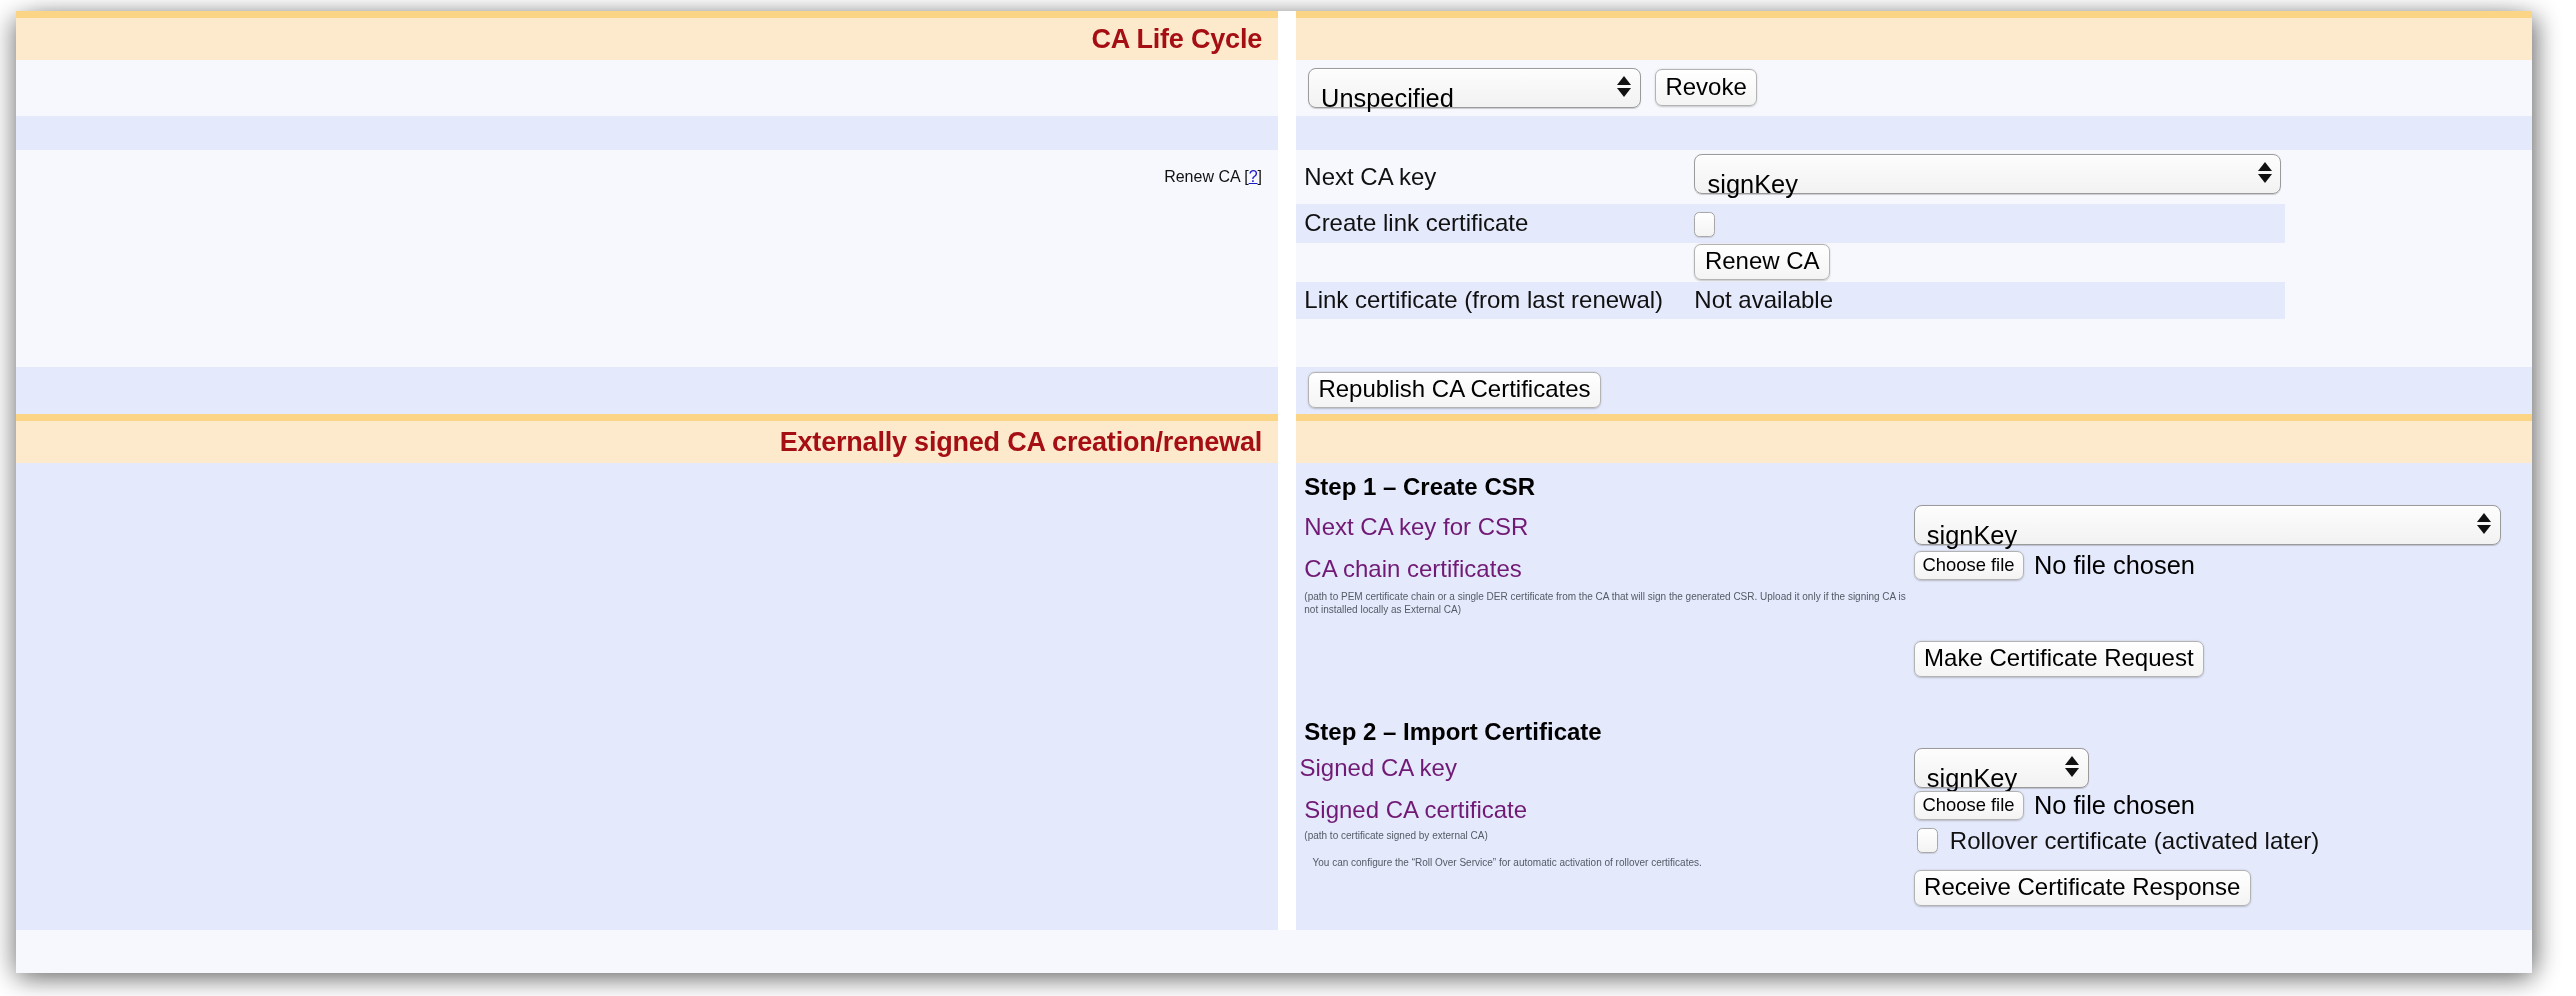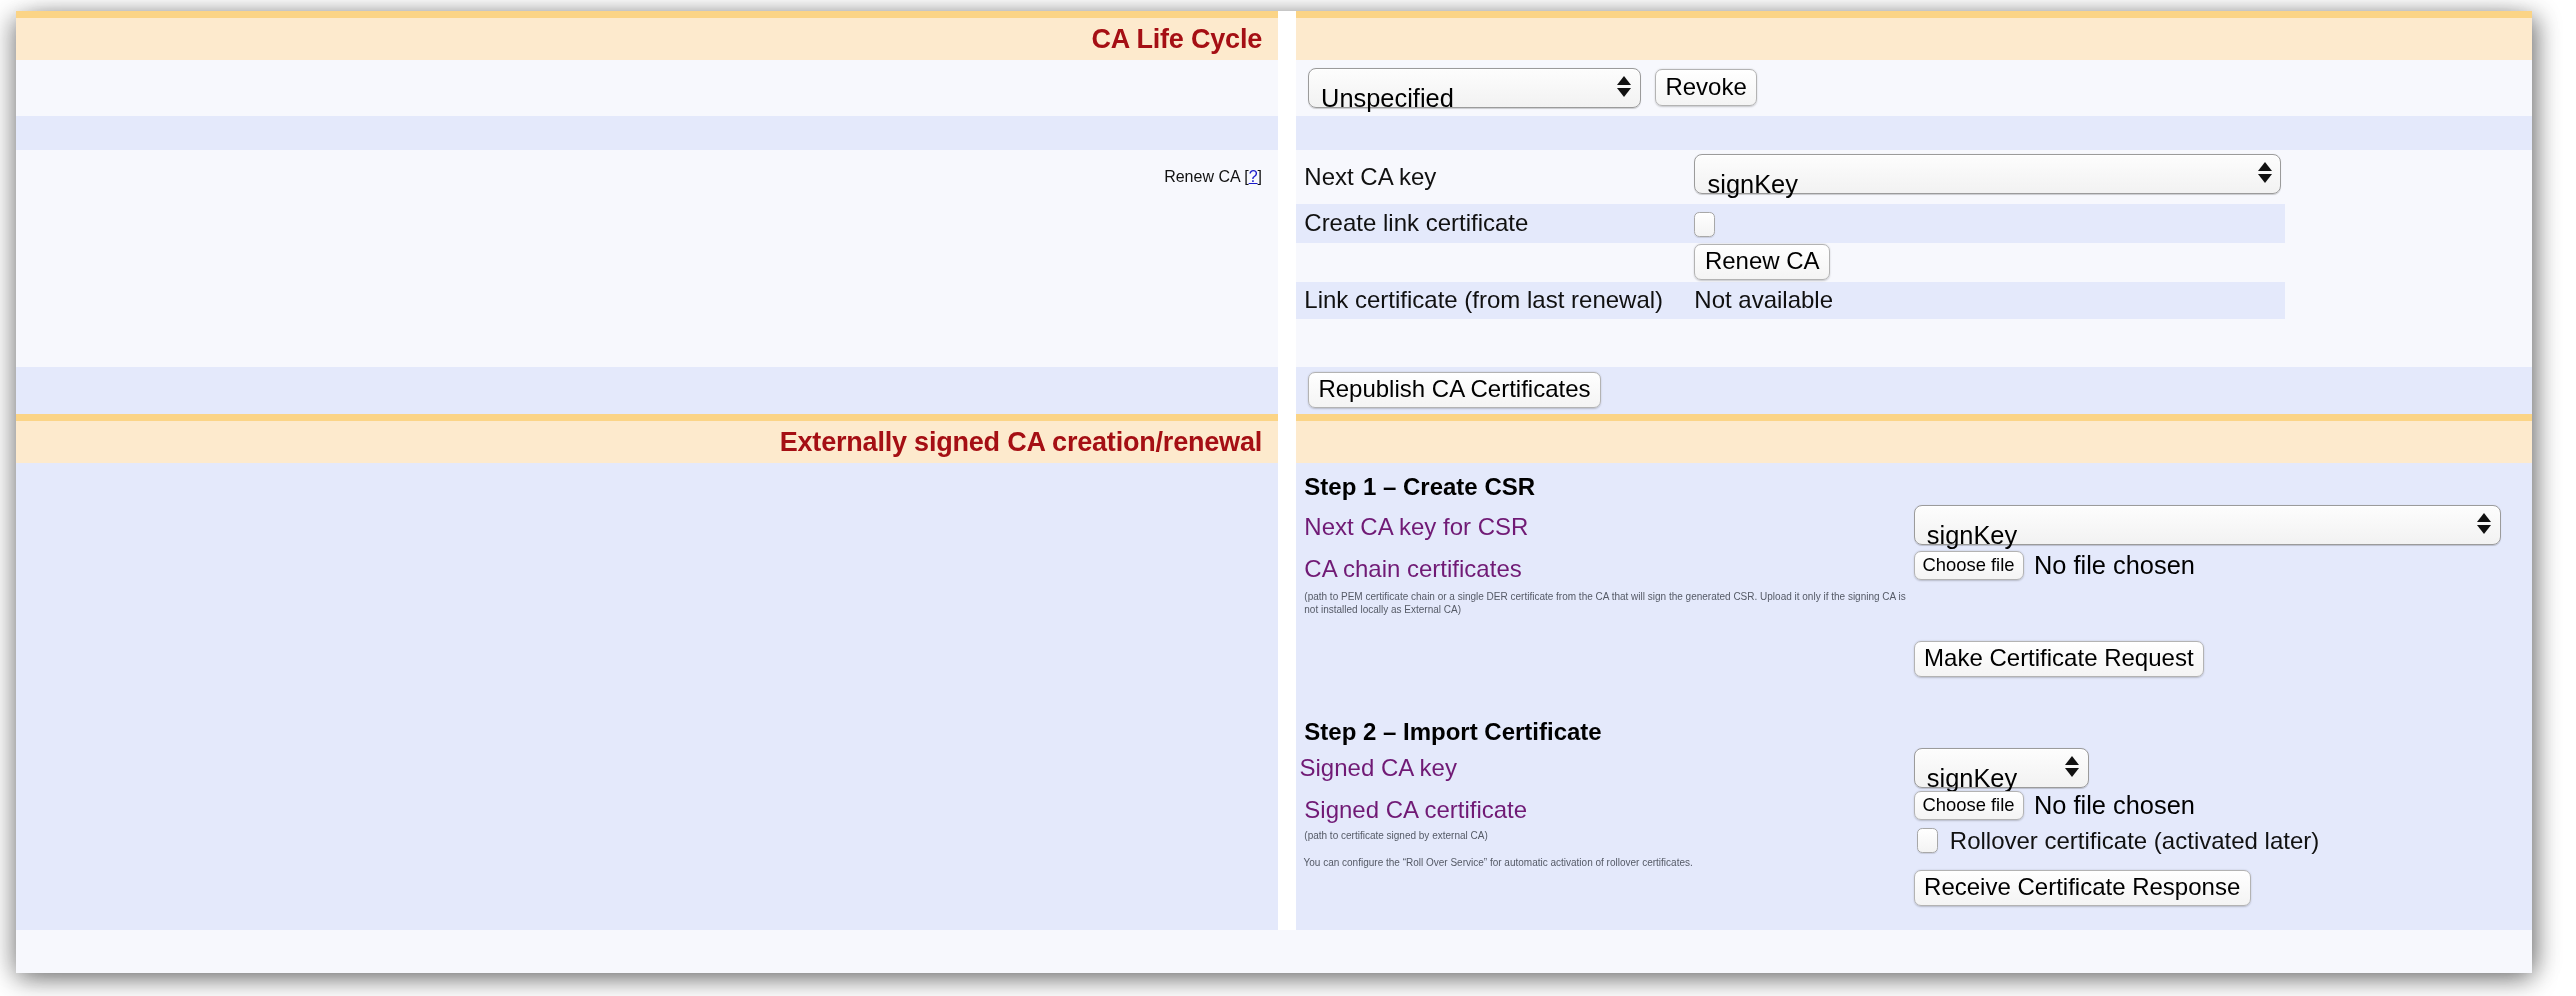--- a/index.html
+++ b/index.html
@@ -282,21 +282,21 @@
           <span class="txt">signKey</span>
           <span class="arrows">
               <i class="up"></i>
               <i class="down"></i>
             </span>
         </div>
       </div>
 
       <div style="position:absolute;left:8.8px;top:333px;" class="field-lbl">Signed CA certificate</div>
       <div style="position:absolute;left:8.8px;top:366px;width:614px;" class="hint">(path to certificate signed by external CA)</div>
-      <div style="position:absolute;left:8px;top:393px;width:605px;" class="hint">You can configure the “Roll Over Service” for automatic activation of rollover certificates.</div>
+      <div style="position:absolute;left:17px;top:393px;width:605px;" class="hint">You can configure the “Roll Over Service” for automatic activation of rollover certificates.</div>
 
       <div style="position:absolute;left:618px;top:328px;" class="filebox">
         <button class="btn btn-sm" style="font-size:18.4px;padding:2.6px 8px 3.5px;">Choose file</button>
         <span class="fname">No file chosen</span>
       </div>
 
       <div style="position:absolute;left:621px;top:364px;display:flex;align-items:center;">
         <span class="chk"></span>
         <span class="inline-chk-lbl">Rollover certificate (activated later)</span>
       </div>

